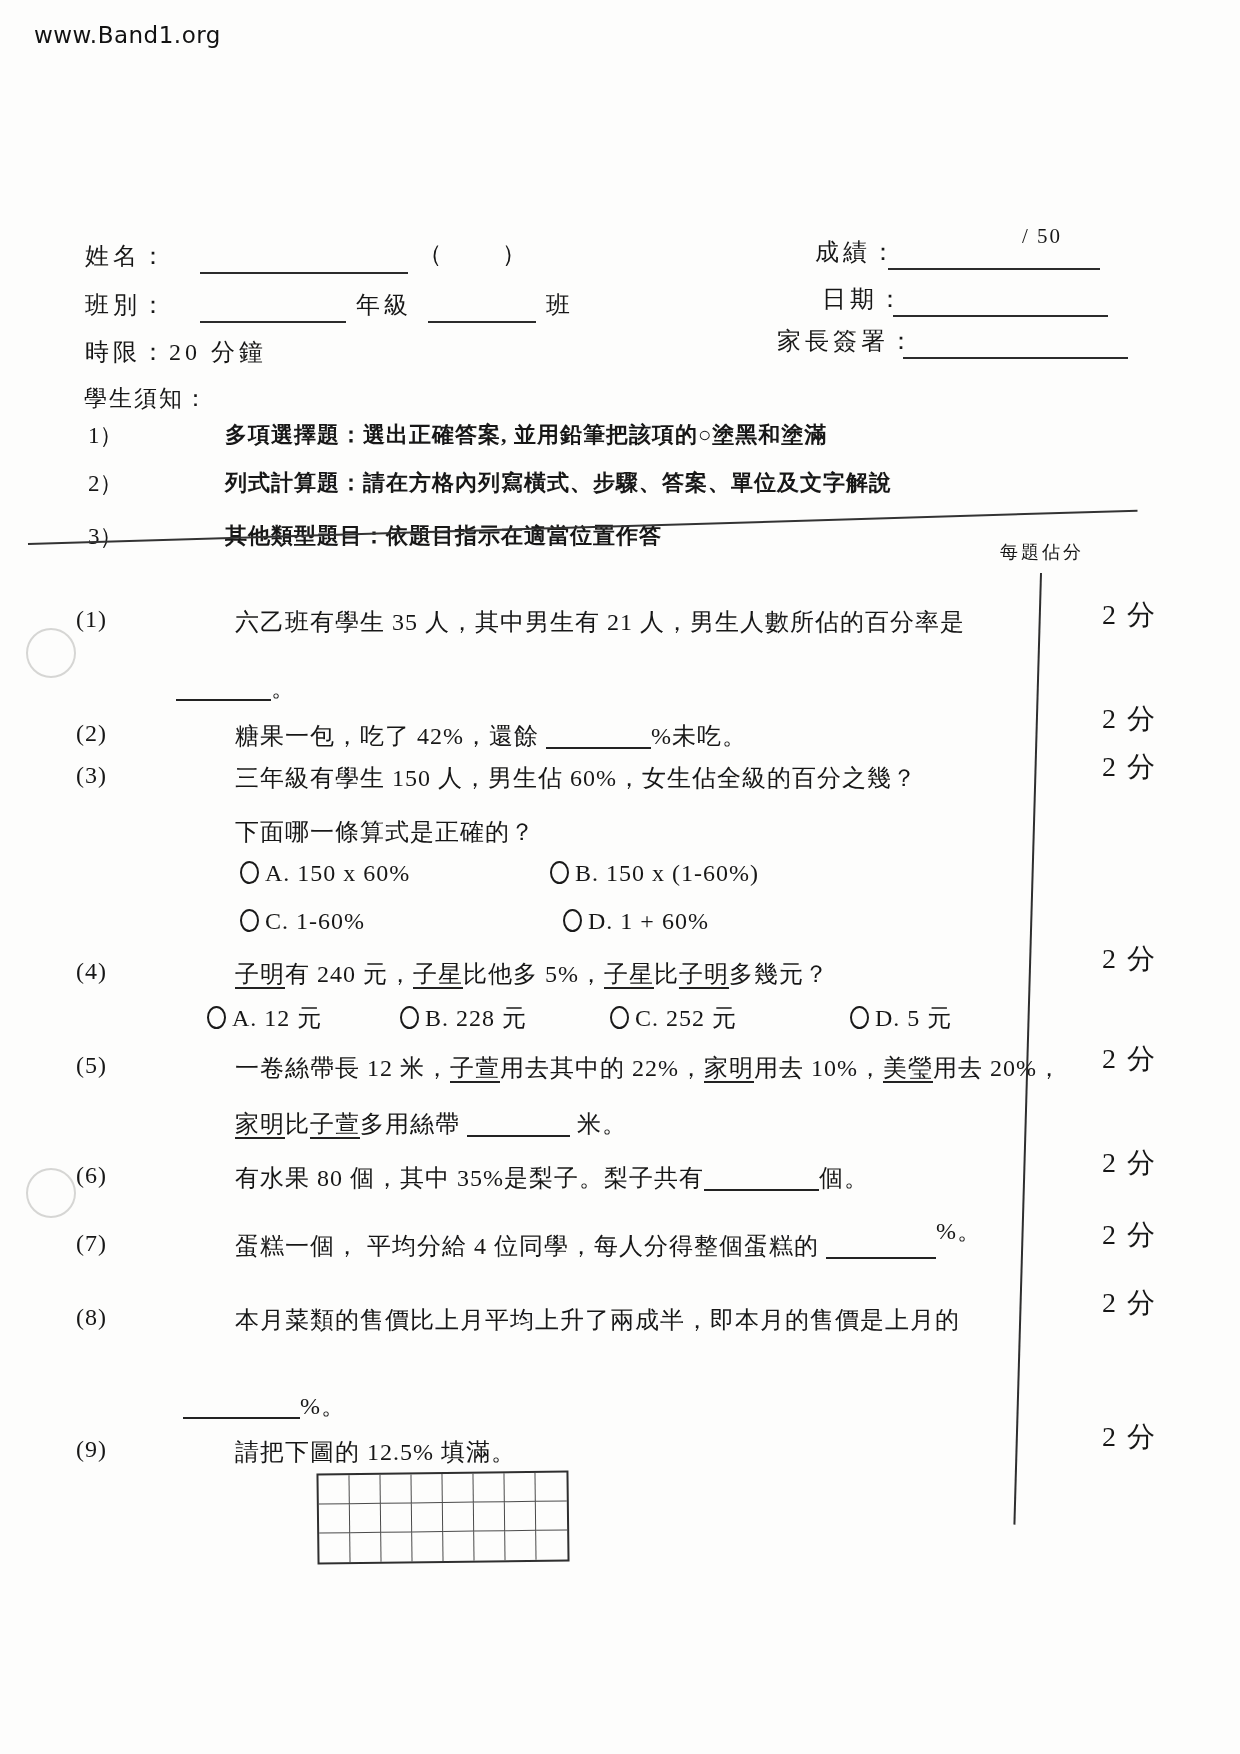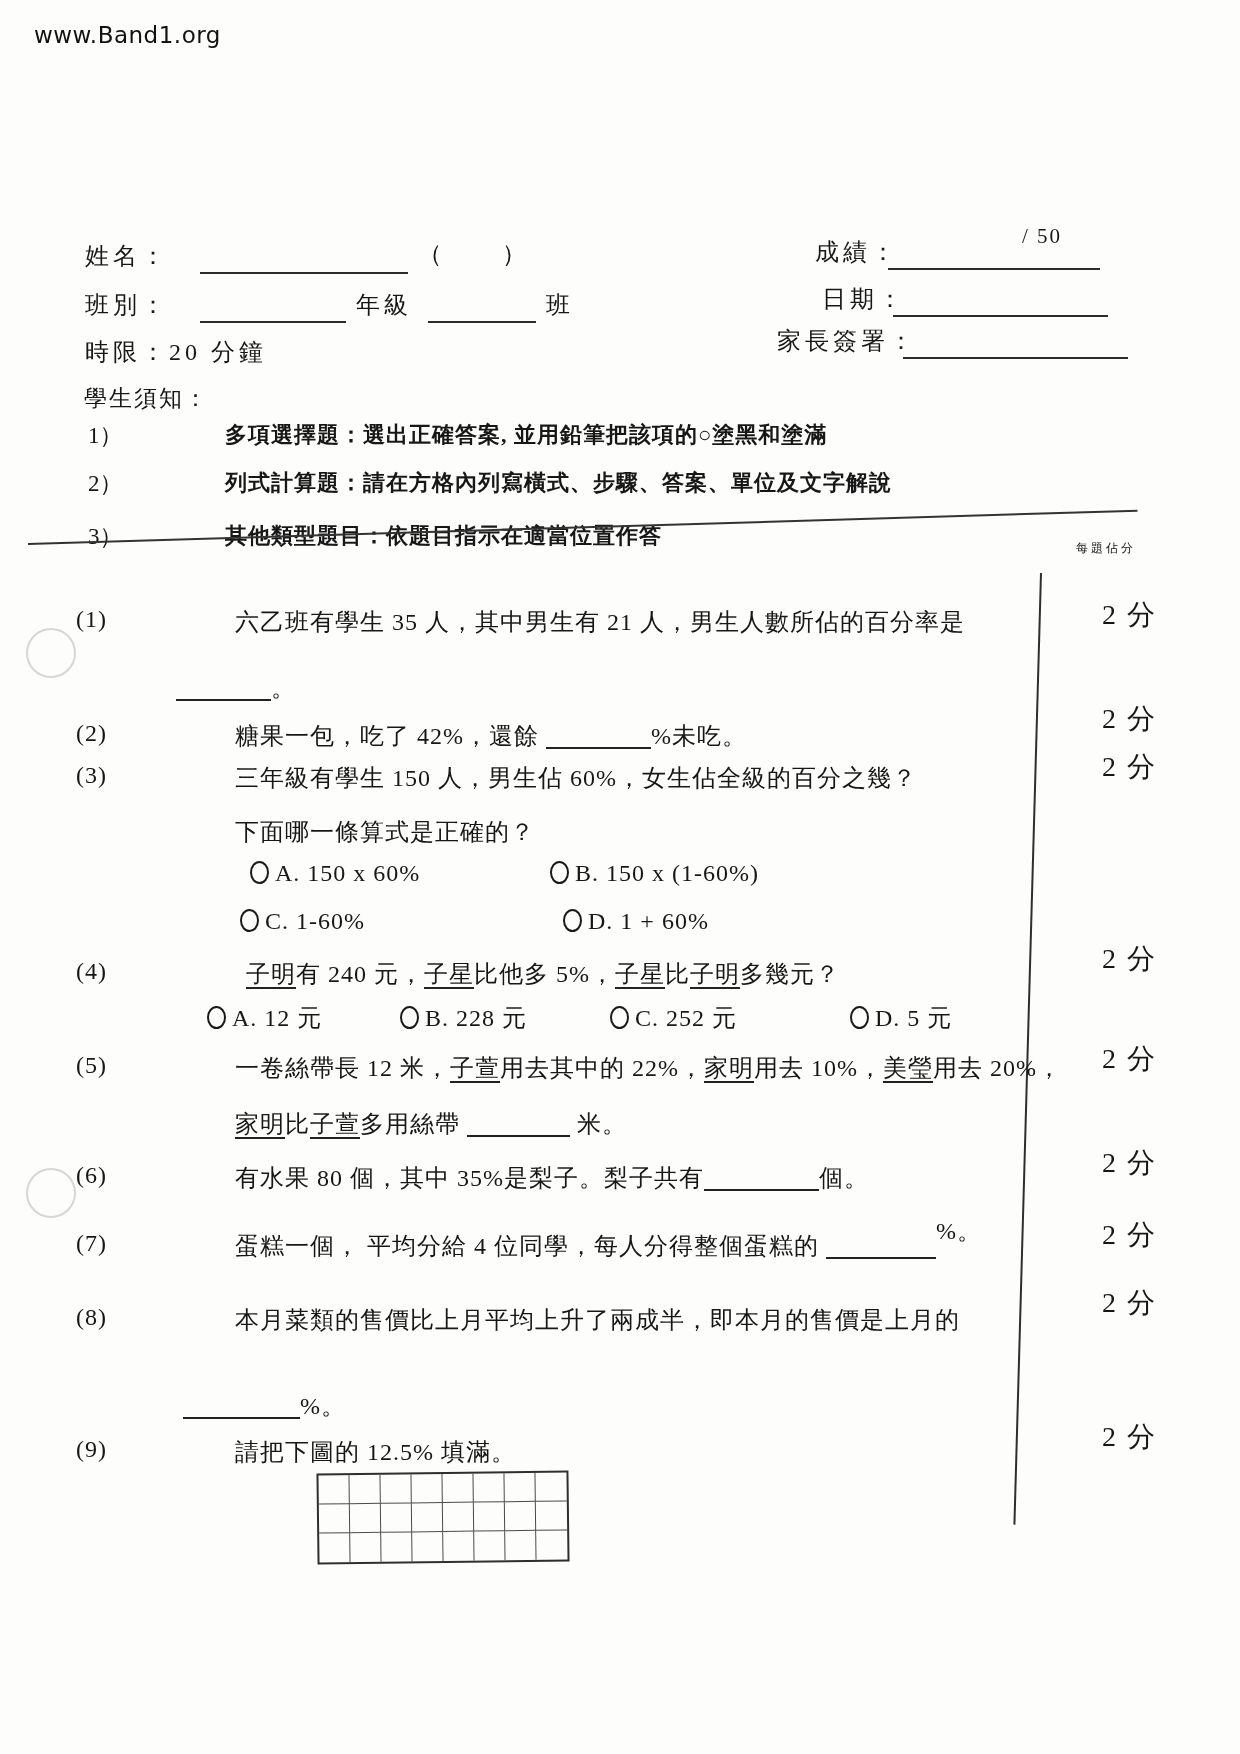--- a/index.html
+++ b/index.html
@@ -13,21 +13,21 @@
   .title{position:absolute;left:0;top:186px;width:100%;text-align:center;margin:0;
     font-size:26px;font-weight:normal;letter-spacing:9px;}
   .hlabel{position:absolute;font-size:24px;letter-spacing:4px;white-space:nowrap;}
   .hline{position:absolute;height:2px;background:#2c2c2c;}
   .score-total{position:absolute;font-size:21px;letter-spacing:2px;}
   .notice-head{position:absolute;font-size:23px;letter-spacing:2px;}
   .n-num{position:absolute;font-size:23px;}
   .n-text{position:absolute;font-size:22px;letter-spacing:1px;white-space:nowrap;font-weight:bold;}
   .sep{position:absolute;left:28px;top:543px;width:1110px;height:2.4px;background:#333;
     transform:rotate(-1.72deg);transform-origin:left center;}
-  .pts-head{position:absolute;left:1076px;top:540px;font-size:12px;letter-spacing:3px;}
+  .pts-head{position:absolute;left:1000px;top:540px;font-size:18px;letter-spacing:3px;}
   .pts-divider{position:absolute;left:1040px;top:573px;width:2.2px;height:952px;background:#2e2e2e;
     transform:rotate(1.6deg);transform-origin:top center;}
   .qblock{position:absolute;left:76px;width:980px;}
   .qnum{position:absolute;left:0;top:0;font-size:24px;letter-spacing:1px;}
   .qline{position:absolute;font-size:24px;letter-spacing:1px;white-space:nowrap;}
   .pts{position:absolute;left:1102px;font-size:28px;letter-spacing:2px;white-space:nowrap;}
   .blank{display:inline-block;border-bottom:2.4px solid #222;height:1em;vertical-align:-5px;}
   .uname{border-bottom:2px solid #222;}
   .raised{position:relative;top:-15px;}
   .opt{position:absolute;top:0;white-space:nowrap;}
@@ -94,32 +94,32 @@
       <div class="qblock" style="top: 720px;">
         <span class="qnum">(2)</span>
         <div class="qline" style="left: 159px; top: 0px;"><span>糖果一包，吃了 42%，還餘 </span><span class="blank" style="width: 105px;"></span><span>%未吃。</span></div>
       </div>
       <div class="pts" style="top: 700px;">2 分</div>
       <div class="qblock" style="top: 762px;">
         <span class="qnum">(3)</span>
         <div class="qline" style="left: 159px; top: 0px;"><span>三年級有學生 150 人，男生佔 60%，女生佔全級的百分之幾？</span></div>
         <div class="qline" style="left: 159px; top: 54px;"><span>下面哪一條算式是正確的？</span></div>
         <div class="qline" style="left: 0px; top: 98px; width: 100%;">
-          <span class="opt" style="left: 174px;"><span class="bubble"></span><span>A. </span><span>150 x 60%</span></span>
+          <span class="opt" style="left: 164px;"><span class="bubble"></span><span>A. </span><span>150 x 60%</span></span>
           <span class="opt" style="left: 474px;"><span class="bubble"></span><span>B. </span><span>150 x (1-60%)</span></span>
         </div>
         <div class="qline" style="left: 0px; top: 146px; width: 100%;">
           <span class="opt" style="left: 164px;"><span class="bubble"></span><span>C. </span><span>1-60%</span></span>
           <span class="opt" style="left: 487px;"><span class="bubble"></span><span>D. </span><span>1 + 60%</span></span>
         </div>
       </div>
       <div class="pts" style="top: 748px;">2 分</div>
       <div class="qblock" style="top: 958px;">
         <span class="qnum">(4)</span>
-        <div class="qline" style="left: 159px; top: 0px; margin-left: 11px;"><span class="uname">子明</span><span>有 240 元，</span><span class="uname">子星</span><span>比他多 5%，</span><span class="uname">子星</span><span>比</span><span class="uname">子明</span><span>多幾元？</span></div>
+        <div class="qline" style="left: 159px; top: 0px;"><span class="uname">子明</span><span>有 240 元，</span><span class="uname">子星</span><span>比他多 5%，</span><span class="uname">子星</span><span>比</span><span class="uname">子明</span><span>多幾元？</span></div>
         <div class="qline" style="left: 0px; top: 44px; width: 100%;">
           <span class="opt" style="left: 131px;"><span class="bubble"></span><span>A. </span><span>12 元</span></span>
           <span class="opt" style="left: 324px;"><span class="bubble"></span><span>B. </span><span>228 元</span></span>
           <span class="opt" style="left: 534px;"><span class="bubble"></span><span>C. </span><span>252 元</span></span>
           <span class="opt" style="left: 774px;"><span class="bubble"></span><span>D. </span><span>5 元</span></span>
         </div>
       </div>
       <div class="pts" style="top: 940px;">2 分</div>
       <div class="qblock" style="top: 1052px;">
         <span class="qnum">(5)</span>

